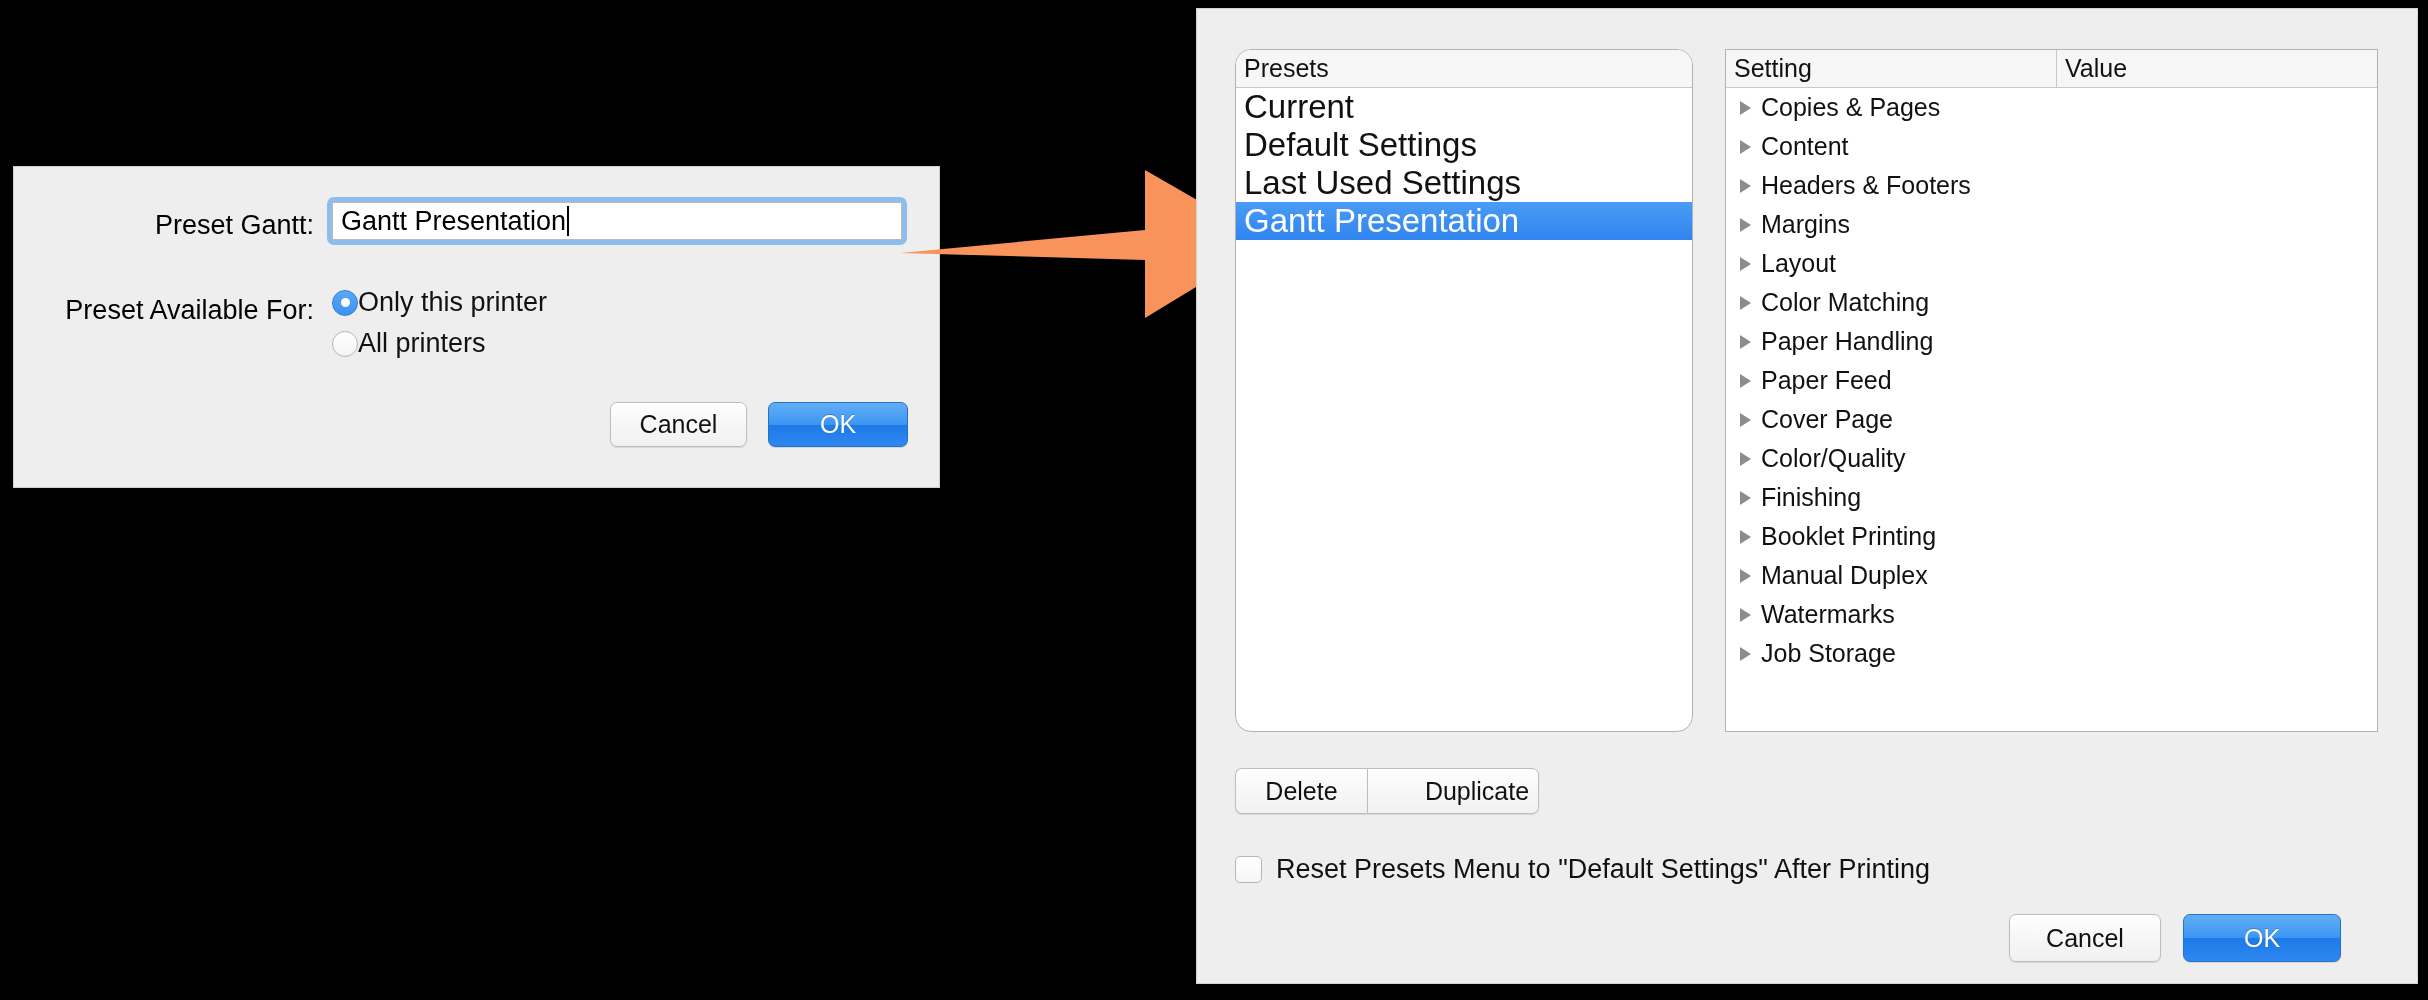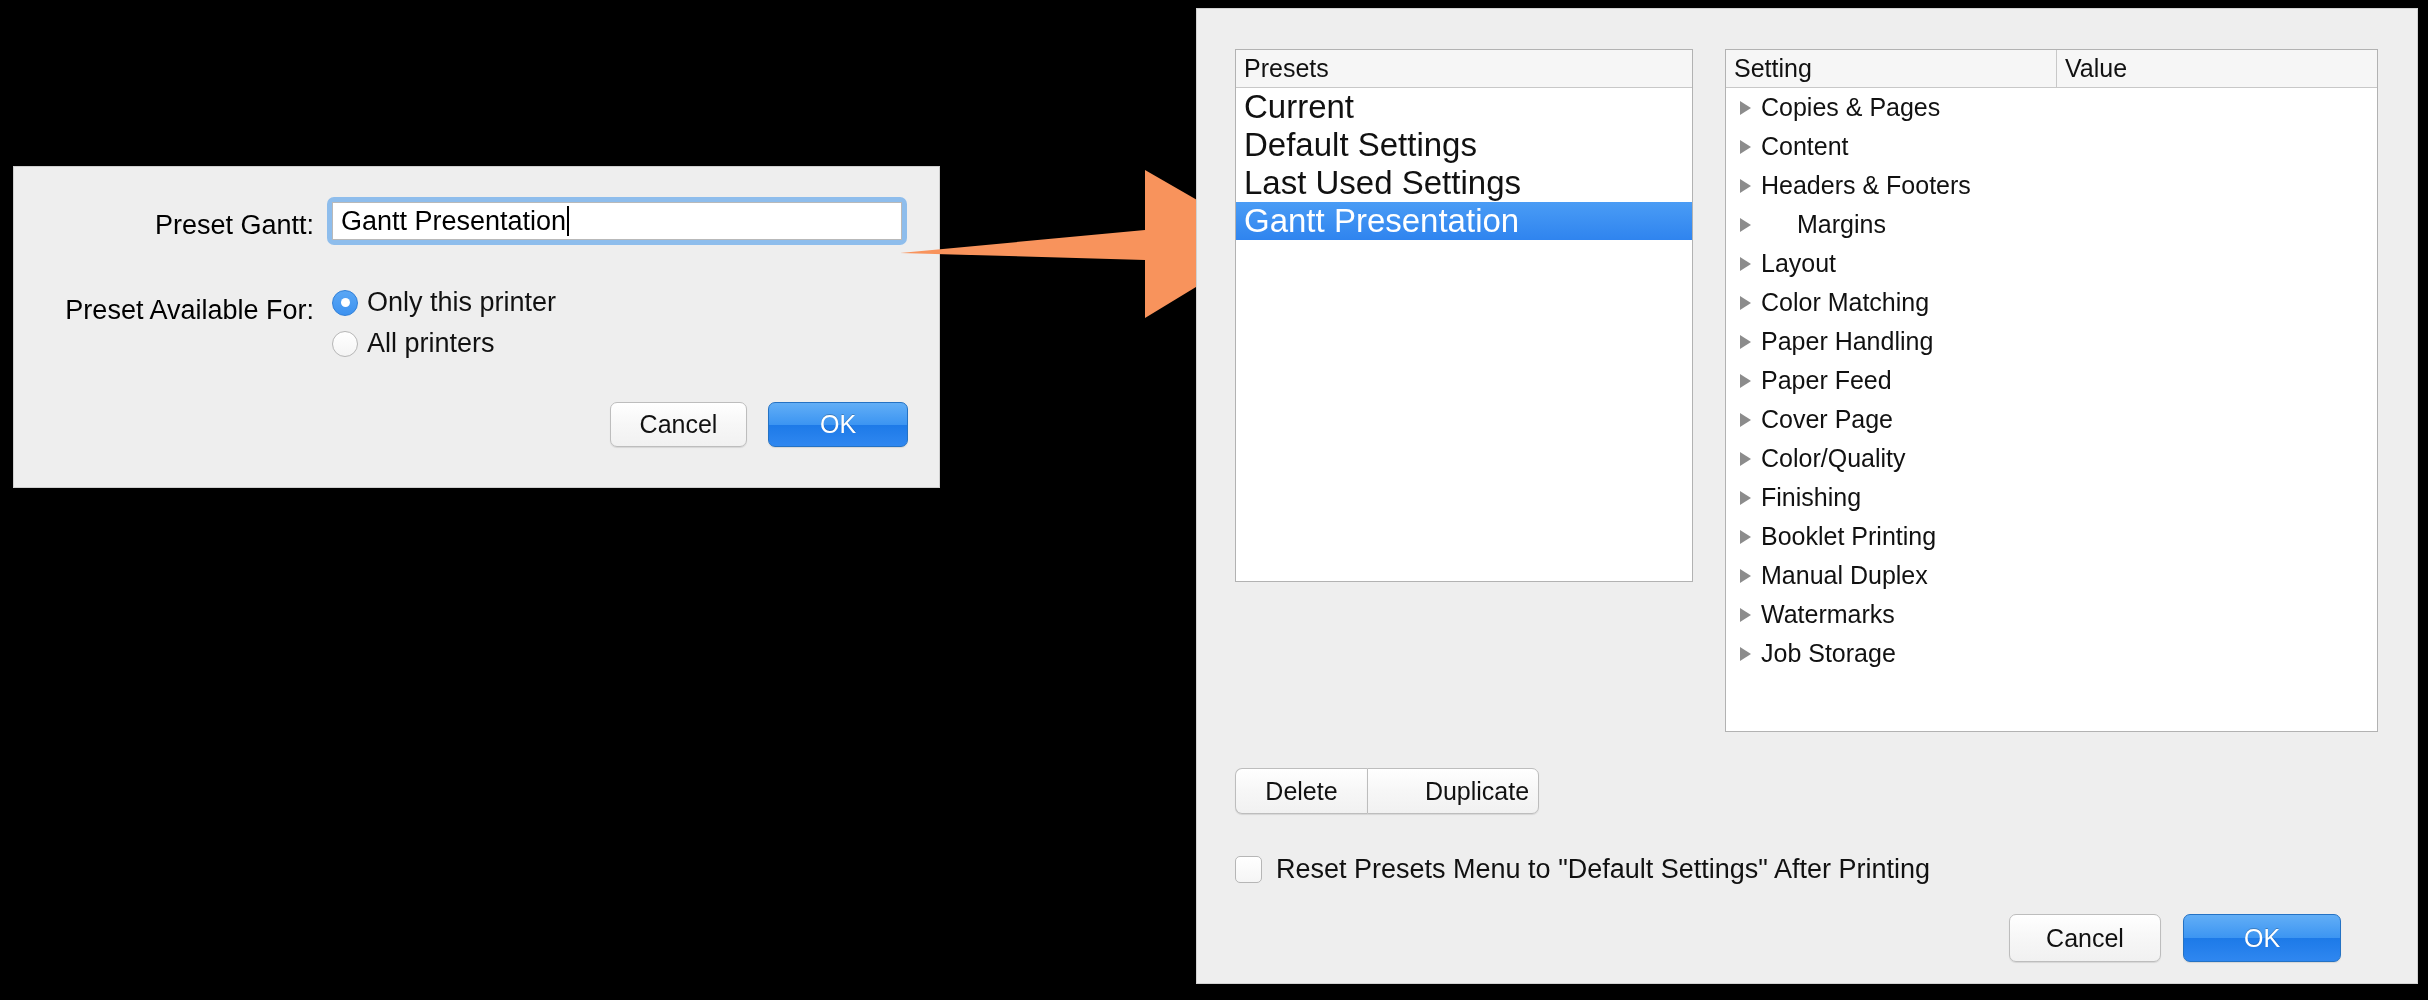--- a/index.html
+++ b/index.html
@@ -64,21 +64,21 @@
     width: 2px;
     height: 30px;
     background: #000;
     margin-left: 1px;
   }
 
   .radio-row {
     position: absolute;
     display: flex;
     align-items: center;
-    gap: 9px;
+    gap: 0;
   }
   #radio-only { left: 318px; top: 120px; }
   #radio-all  { left: 318px; top: 161px; }
 
   .radio-outer {
     width: 26px; height: 26px;
     border-radius: 50%;
     display: flex; align-items: center; justify-content: center;
     flex: 0 0 auto;
   }
@@ -136,21 +136,21 @@
     background: #eeeeee;
     border: 1px solid #d2d2d2;
   }
 
   .list-box {
     position: absolute;
     background: #ffffff;
     border: 1px solid #b2b2b2;
     overflow: hidden;
   }
-  #presets-list-box { left: 38px;  top: 40px; width: 458px; height: 533px; }
+  #presets-list-box { left: 38px;  top: 40px; width: 458px; height: 683px; border-radius: 16px; }
   #settings-list-box{ left: 528px; top: 40px; width: 653px; height: 683px; }
 
   .list-header {
     height: 38px;
     background: #f6f6f6;
     border-bottom: 1px solid #c8c8c8;
     display: flex;
     align-items: center;
     font-size: 25px;
     color: #111;
@@ -290,21 +290,21 @@
             <span style="width: 300px;">Content</span>
             <span style="flex: 1 1 0%;"></span>
           </div>
           <div class="setting-row">
             <span class="tri"></span>
             <span style="width: 300px;">Headers &amp; Footers</span>
             <span style="flex: 1 1 0%;"></span>
           </div>
           <div class="setting-row">
             <span class="tri"></span>
-            <span style="width: 300px; margin-left: 36px;">Margins</span>
+            <span style="width: 300px;">Margins</span>
             <span style="flex: 1 1 0%;"></span>
           </div>
           <div class="setting-row">
             <span class="tri"></span>
             <span style="width: 300px;">Layout</span>
             <span style="flex: 1 1 0%;"></span>
           </div>
           <div class="setting-row">
             <span class="tri"></span>
             <span style="width: 300px;">Color Matching</span>

